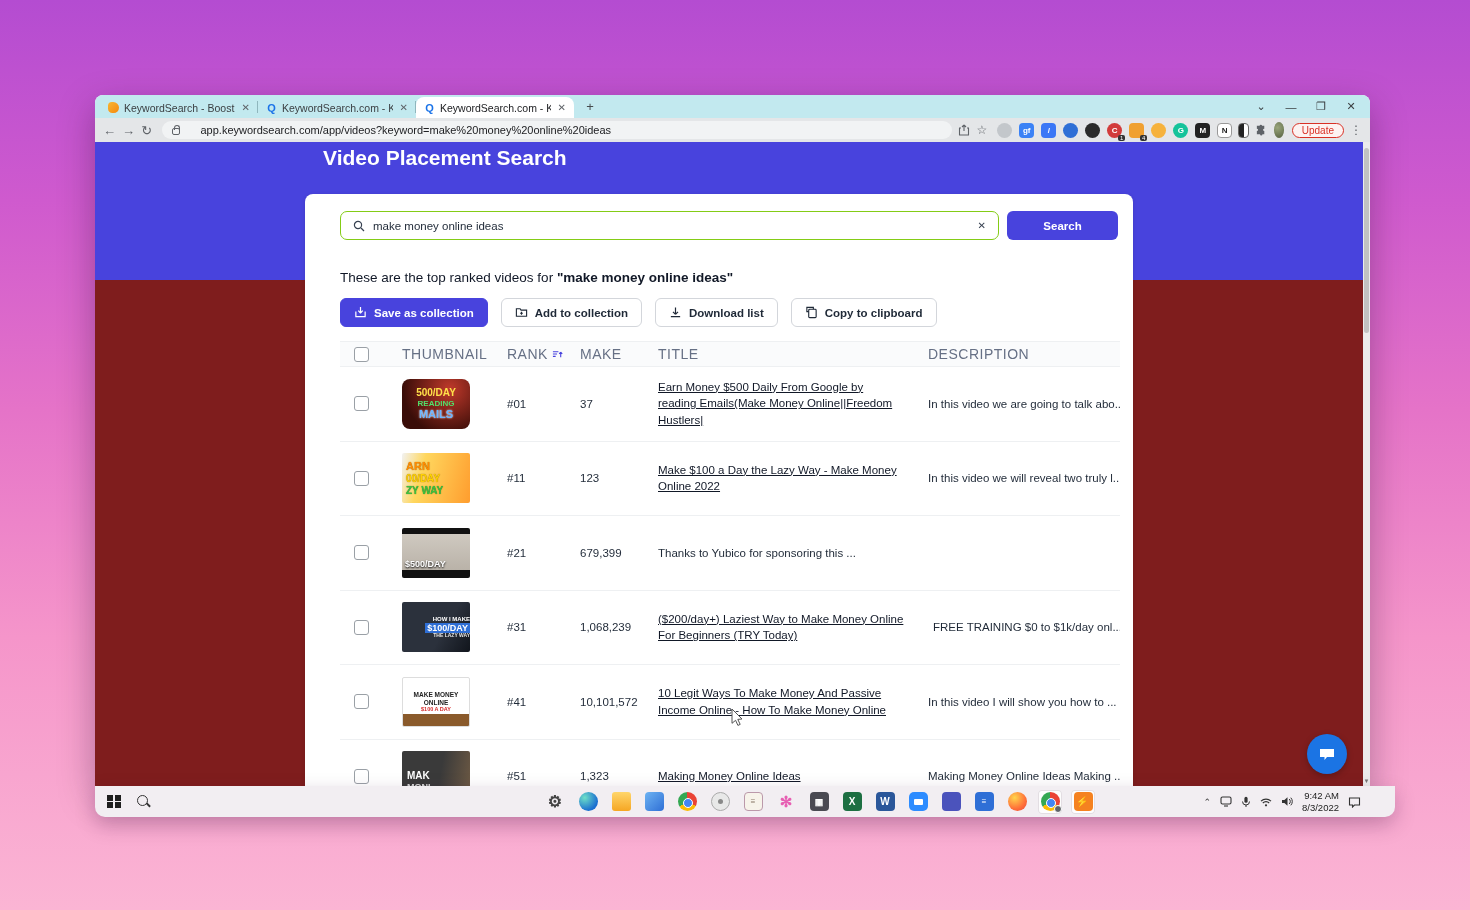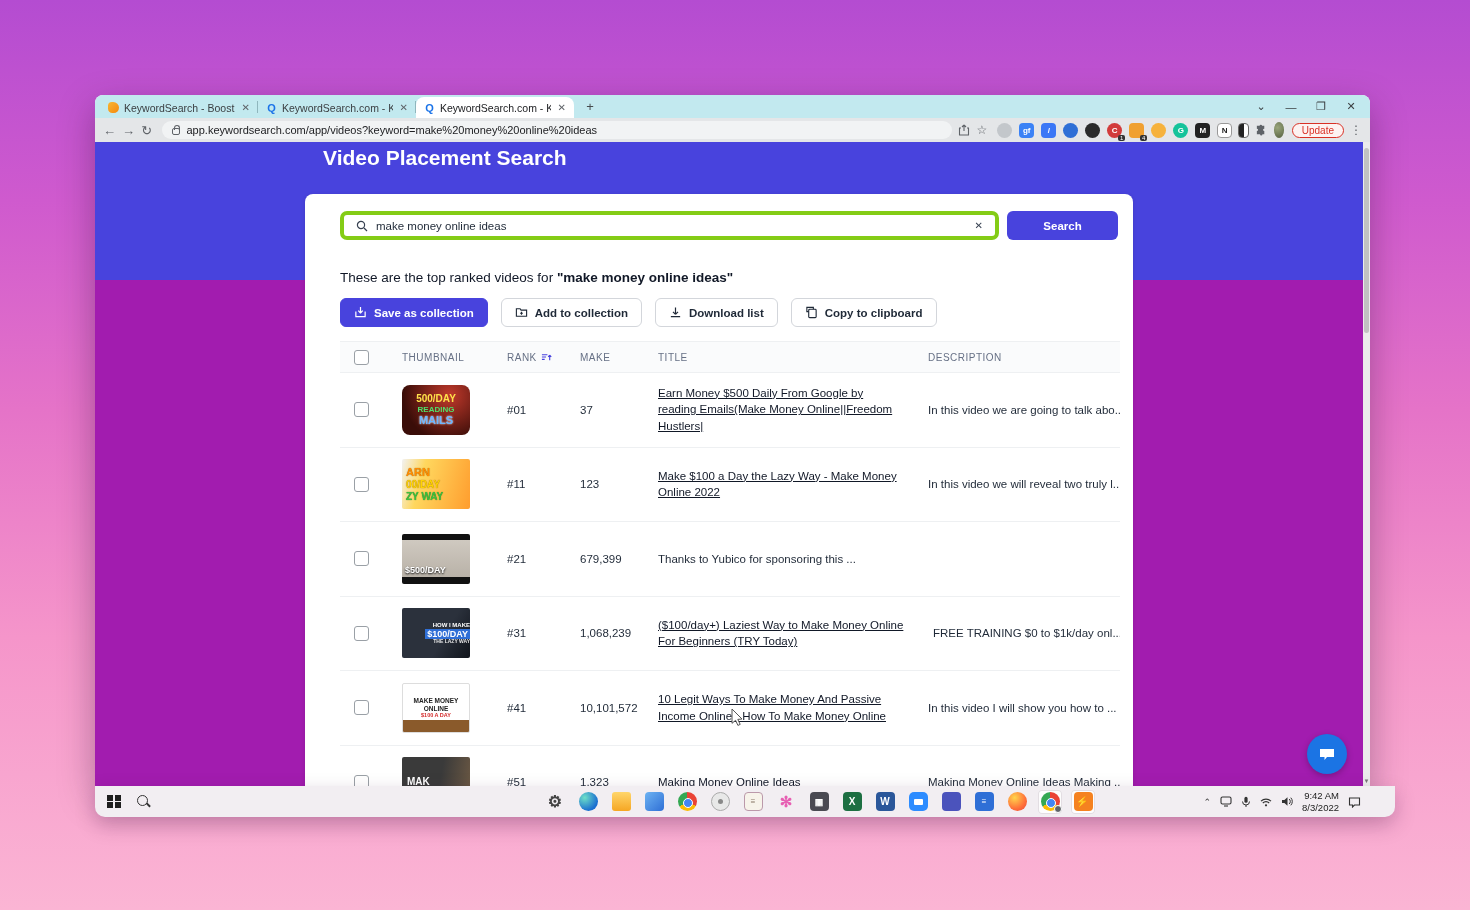--- a/index.html
+++ b/index.html
@@ -37,21 +37,21 @@
     font-size:13px; color:#454b4e; }
   .wincontrols { position:absolute; right:4px; top:0; height:23px; display:flex; align-items:center; }
   .wincontrols span { width:30px; text-align:center; font-size:11px; color:#3c4043; }
 
   .toolbar {
     height:24px; background:#e4e6e8; display:flex; align-items:center; padding:0 8px; gap:6px;
   }
   .navbtn { color:#5f6368; font-size:13px; width:18px; text-align:center; }
   .urlbar {
     flex:0 0 auto; width:790px; height:18px; background:#f1f3f4; border-radius:9px;
-    display:flex; align-items:center; gap:6px; padding:0 10px; margin-left:4px;
+    display:flex; align-items:center; gap:20px; padding:0 10px; margin-left:4px;
   }
   .urlbar .lock { width:8px; height:7px; border:1px solid #5f6368; border-radius:2px; position:relative; margin-top:2px;}
   .urlbar .lock::before { content:""; position:absolute; left:1px; top:-4px; width:4px; height:4px;
     border:1px solid #5f6368; border-bottom:none; border-radius:3px 3px 0 0; }
   .url-text { font-size:11px; color:#202124; white-space:nowrap; overflow:hidden; }
   .tool-ico { color:#5f6368; font-size:12px; }
   .extensions { display:flex; align-items:center; gap:7px; margin-left:4px; }
   .ext { width:15px; height:15px; border-radius:4px; position:relative;
     display:flex; align-items:center; justify-content:center;
     font-size:8px; font-weight:bold; color:#fff; }
@@ -59,49 +59,49 @@
   .ext .badge { position:absolute; right:-3px; bottom:-3px; background:#333; color:#fff;
     font-size:6px; padding:0 2px; border-radius:2px; font-weight:normal; }
   .ext.notion { color:#222; border:1px solid #999; background:#fff; }
   .ext.bwsplit { background:linear-gradient(90deg,#222 50%,#fff 50%); border:1px solid #666; }
   .avatar { width:16px; height:16px; border-radius:50%; background:radial-gradient(circle at 35% 35%,#9aa67c,#55603f); }
   .update-btn { border:1px solid #d93025; color:#d93025; border-radius:10px; font-size:10px;
     padding:1px 9px; background:#fdf2f1; margin-left:2px; }
   .menu-dots { color:#5f6368; font-size:12px; letter-spacing:0; }
 
   
-  .content { position:relative; height:644px; background:#a21caf; overflow:hidden; }
+  .content { position:relative; height:644px; background:#7f1d1d; overflow:hidden; }
   .hero { position:absolute; left:0; top:0; width:100%; height:138px; background:#4843dd; }
   .page-title { position:absolute; left:228px; top:4px; color:#fff; font-size:21px; font-weight:bold; }
 
   .card { position:absolute; left:210px; top:52px; width:828px; height:600px;
     background:#fff; border-radius:8px; box-shadow:0 1px 4px rgba(0,0,0,.12); }
 
   .search-row { display:flex; gap:8px; margin:17px 15px 0 35px; }
-  .search-input { flex:1; height:29px; border:4px solid #84cc16; border-radius:7px; background:#fff;
+  .search-input { flex:1; height:29px; border:1px solid #84cc16; border-radius:7px; background:#fff;
     display:flex; align-items:center; gap:8px; padding:0 12px; }
   .search-input .q-text { flex:1; font-size:11.5px; color:#1f2937; }
   .clear-x { color:#374151; font-size:10px; }
   .btn-search { width:111px; height:29px; background:#4843dd; color:#fff; border:none;
     border-radius:6px; font-size:11.5px; font-weight:bold; }
 
   .results-line { margin:30px 35px 0 35px; font-size:13.5px; color:#111827; }
   .results-line b { font-weight:bold; }
 
   .actions { display:flex; gap:13px; margin:13px 35px 0 35px; }
   .act-btn { height:29px; display:flex; align-items:center; gap:7px; padding:0 13px;
     border-radius:6px; font-size:11.5px; font-weight:bold; background:#fff;
     border:1px solid #d3d6db; color:#1f2937; }
   .act-btn.primary { background:#4843dd; border-color:#4843dd; color:#fff; }
   .act-btn svg { display:block; }
 
   .table { margin:14px 13px 0 35px; }
   .trow { display:grid; grid-template-columns:62px 105px 73px 78px 270px 1fr; align-items:center; }
-  .thead { height:32px; background:#fafbfc; border-top:1px solid #eef0f2; border-bottom:1px solid #eef0f2;
-    font-size:10px; letter-spacing:.5px; color:#667085; }
+  .thead { height:26px; background:#fafbfc; border-top:1px solid #eef0f2; border-bottom:1px solid #eef0f2;
+    font-size:14px; letter-spacing:.5px; color:#667085; }
   .thead .hcell { display:flex; align-items:center; gap:4px; }
   .tbody-row { height:74.5px; border-bottom:1px solid #eef0f2; font-size:11.5px; color:#1f2937; }
   .checkbox { width:15px; height:15px; border:1.5px solid #9aa0a6; border-radius:3px; background:#fff;
     margin-left:14px; }
   .thead .checkbox { margin-left:14px; }
   .thumb { width:68px; height:50px; border-radius:2px; overflow:hidden; display:flex; flex-direction:column;
     align-items:center; justify-content:center; line-height:1.15; font-weight:800; text-align:center; }
   .title-link { text-decoration:underline; color:#111827; line-height:1.45; display:block; padding-right:24px; }
   .desc { color:#1f2937; white-space:nowrap; overflow:hidden; display:flex; align-items:center; gap:5px; }
 
@@ -393,21 +393,21 @@
               <div class="trow tbody-row">
     <span class="checkbox"></span>
     <span class="thumb t3">
                   <div class="l0">HOW I MAKE</div>
                   <div class="l1">$100/DAY</div>
                   <div class="l2">THE LAZY WAY</div>
                 </span>
     <span class="rank">#31</span>
     <span class="views">1,068,239</span>
     <span>
-                  <a class="title-link">($100/day+) Laziest Way to Make Money Online For Beginners (TRY Today)</a>
+                  <a class="title-link">($200/day+) Laziest Way to Make Money Online For Beginners (TRY Today)</a>
                 </span>
     <span class="desc">
       <svg class="warn" width="13" height="12" viewBox="0 0 14 13">
                     <path d="M7 1L13.3 12H0.7z" fill="#fbbf24" stroke="#d97706" stroke-width=".8"></path>
                     <path d="M7 4.7v3.4M7 9.6v1.2" stroke="#7c2d12" stroke-width="1.2"></path>
                   </svg>
       <span class="desc-text">FREE TRAINING $0 to $1k/day onl...</span>
     </span>
   </div>
               <div class="trow tbody-row">

